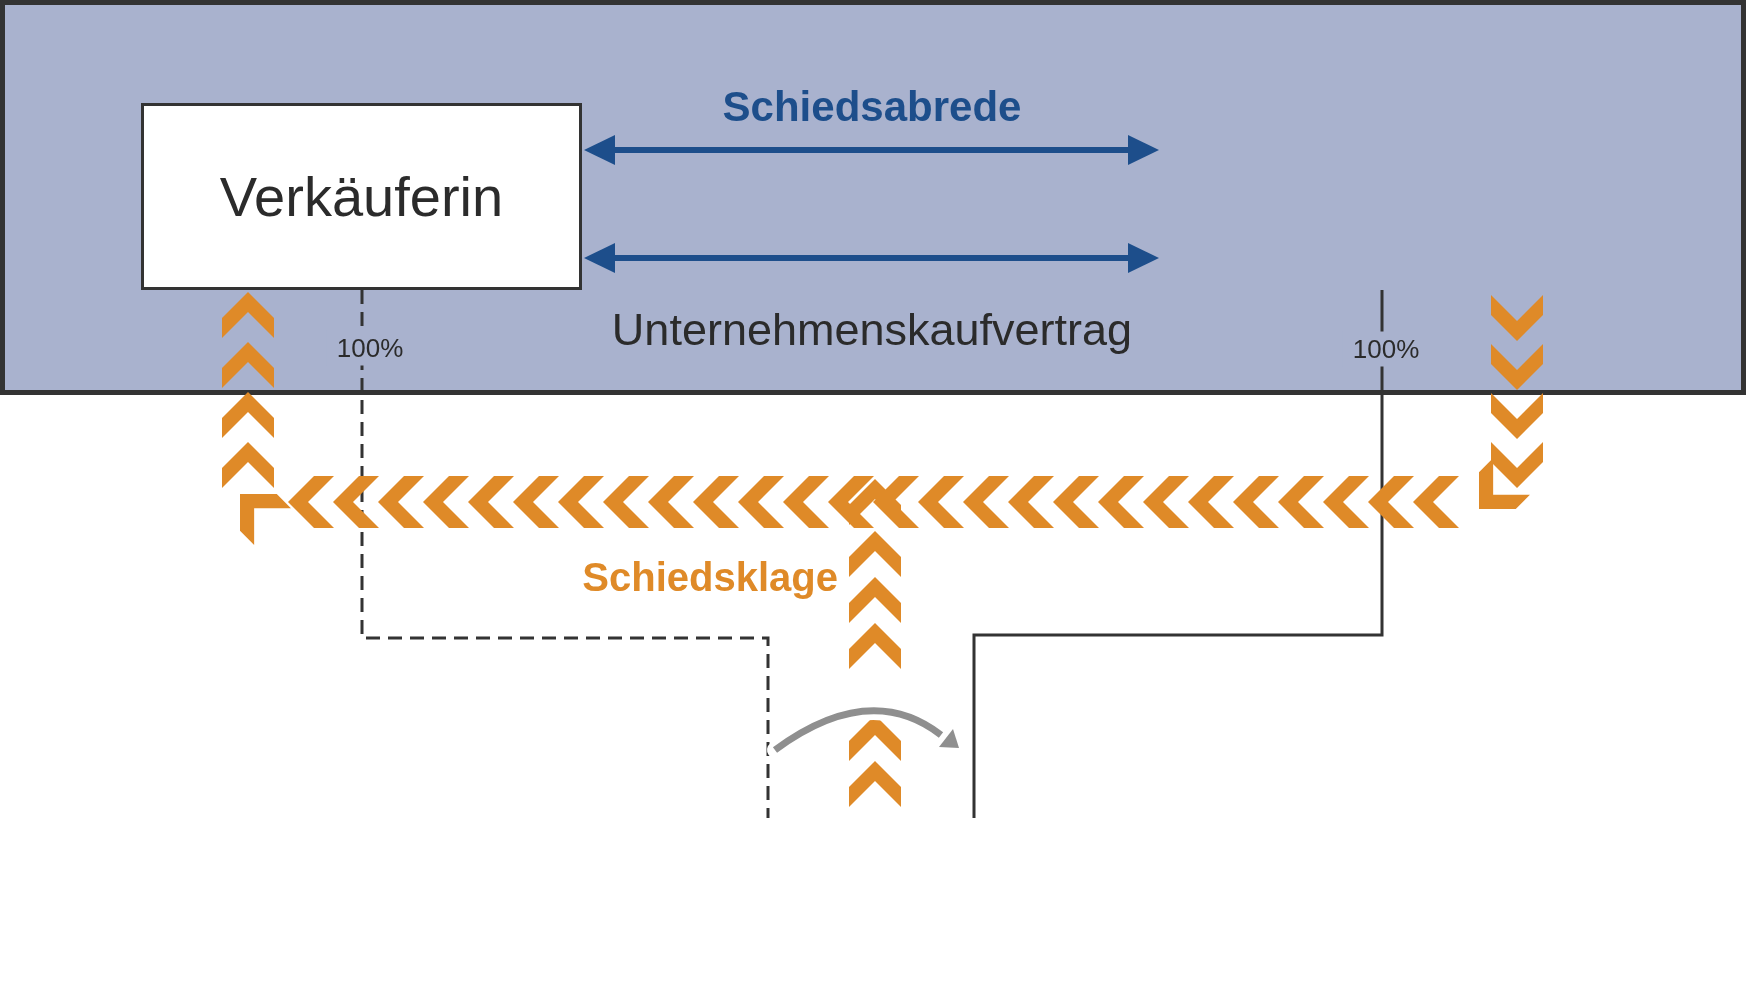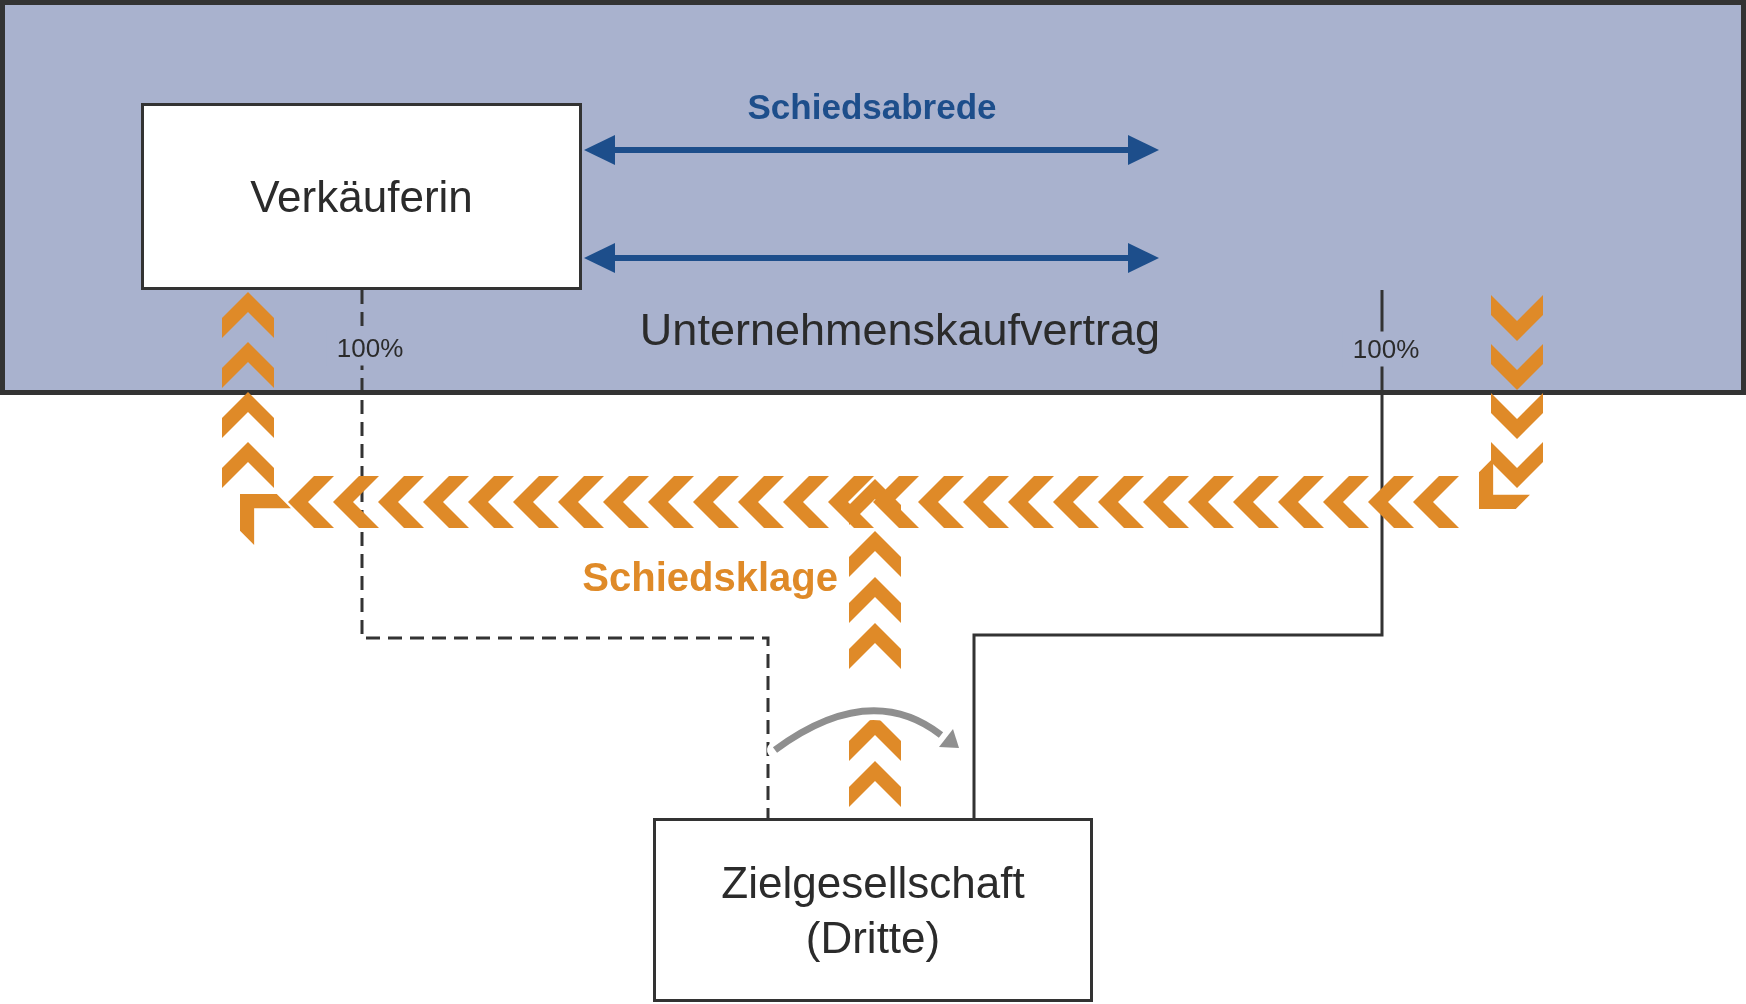--- a/index.html
+++ b/index.html
@@ -24,31 +24,31 @@
   .conn{stroke:var(--border);stroke-width:3;fill:none;}
   .dashed{stroke-dasharray:14 8;}
   .blue-line{stroke:var(--blue);stroke-width:6;}
   .blue-head{fill:var(--blue);}
   .arc-casing{stroke:#ffffff;stroke-width:16;fill:none;stroke-linecap:round;}
   .arc-line{stroke:var(--gray);stroke-width:7;fill:none;stroke-linecap:butt;}
   .arc-head{fill:var(--gray);}
   .party-box{
     position:absolute;background:#ffffff;border:3px solid var(--border);box-sizing:border-box;
     display:flex;align-items:center;justify-content:center;text-align:right;z-index:3;
-    font-size:44px;line-height:1.25;color:var(--ink);
+    font-size:56px;line-height:1.25;color:var(--ink);
   }
   #seller-box{left:141px;top:103px;width:441px;height:187px;}
   #buyer-box{left:1161px;top:103px;width:442px;height:187px;}
   #target-box{left:653px;top:818px;width:440px;height:184px;flex-direction:column;}
   .lbl{position:absolute;z-index:3;white-space:nowrap;}
   .lbl.centered{transform:translate(-50%,-50%);}
-  .rel{color:var(--blue);font-weight:bold;font-size:35px;}
+  .rel{color:var(--blue);font-weight:bold;font-size:42px;}
   #lbl-schiedsabrede{left:872px;top:107px;}
   #lbl-wettbewerbsverbot{left:872px;top:216px;}
-  #lbl-unternehmenskaufvertrag{left:872px;top:330px;font-size:45px;color:var(--ink);margin-left:28px;}
+  #lbl-unternehmenskaufvertrag{left:872px;top:330px;font-size:45px;color:var(--ink);}
   .pct{
     font-size:26px;color:var(--ink);background:var(--panel-fill);padding:2px 10px;
   }
   #lbl-pct-seller{left:370px;top:348px;}
   #lbl-pct-buyer{left:1386px;top:349px;}
   #lbl-schiedsklage{
     right:908px;top:577px;transform:translateY(-50%);
     color:var(--orange);font-weight:bold;font-size:40px;
   }
 </style>
@@ -129,24 +129,20 @@
     <g>
       <path class="arc-casing" d="M 775 750 Q 870 680 946 738"></path>
       <path class="arc-line" d="M 775 750 Q 870 680 941 735"></path>
       <polygon class="arc-head" points="959,748 939,747 953,729"></polygon>
     </g>
   </svg>
 
   <div class="party-box" id="seller-box">
     <span>Verkäuferin</span>
   </div>
-  <div class="party-box" id="target-box">
-    <span>Zielgesellschaft</span>
-    <span>(Dritte)</span>
-  </div>
 
   <div class="lbl centered rel" id="lbl-schiedsabrede">Schiedsabrede</div>
   <div class="lbl centered" id="lbl-unternehmenskaufvertrag">Unternehmenskaufvertrag</div>
   <div class="lbl" id="lbl-schiedsklage">Schiedsklage</div>
 
   <div class="lbl centered pct" id="lbl-pct-seller">100%</div>
   <div class="lbl centered pct" id="lbl-pct-buyer">100%</div>
 
 </div>
 

